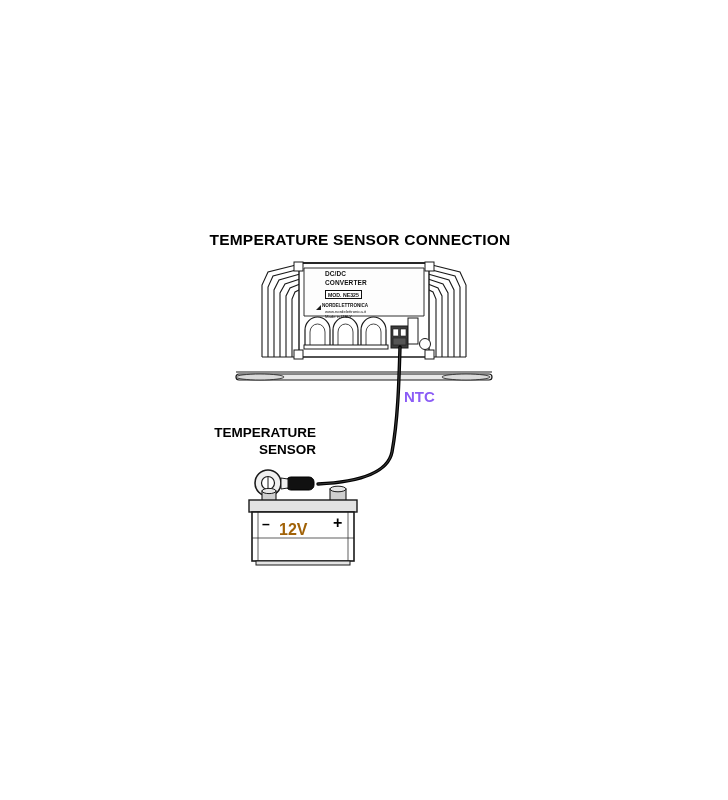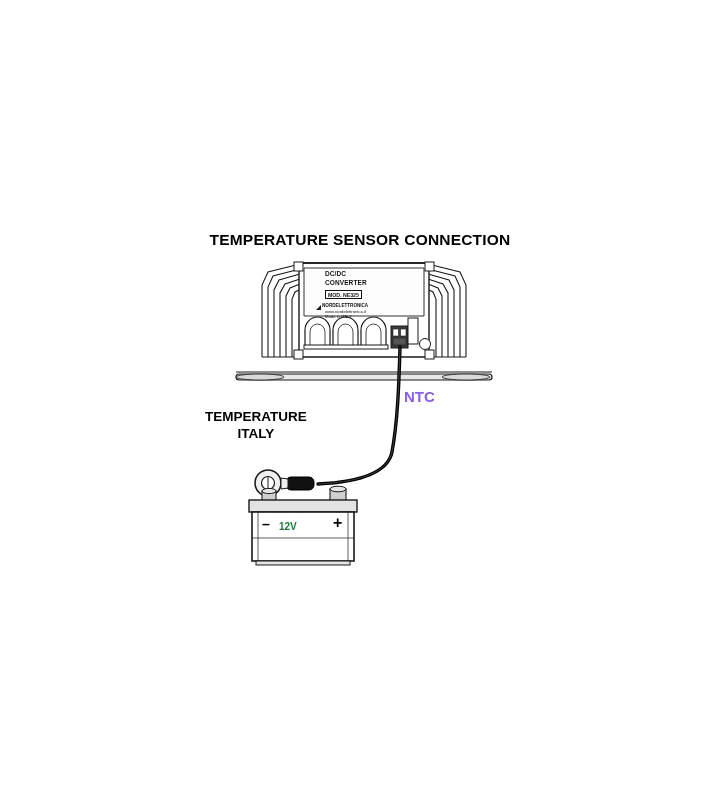--- a/index.html
+++ b/index.html
@@ -37,23 +37,23 @@
     position: absolute;
     left: 404px;
     top: 388px;
     font-size: 15px;
     font-weight: bold;
     color: #8b5cf6;
   }
   .label-sensor {
     position: absolute;
     left: 196px;
-    top: 408px;
+    top: 424px;
     width: 120px;
-    text-align: center;
+    text-align: right;
     font-size: 13.5px;
     font-weight: bold;
     line-height: 17px;
     color: #000;
   }
   .converter-text {
     position: absolute;
     font-size: 6.5px;
     font-weight: bold;
     line-height: 8px;
@@ -80,23 +80,23 @@
     font-weight: bold;
     padding: 0.5px 2px;
     color: #111;
     white-space: nowrap;
     background: #fff;
   }
   .batt-12v {
     position: absolute;
     left: 279px;
     top: 521px;
-    font-size: 10px;
-    font-weight: bold;
-    color: #15803d;
+    font-size: 16px;
+    font-weight: bold;
+    color: #a16207;
   }
   .batt-minus {
     position: absolute;
     left: 262px;
     top: 516px;
     font-size: 14px;
     font-weight: bold;
     color: #000;
   }
   .batt-plus {
@@ -210,21 +210,21 @@
     <rect x="256" y="561" width="94" height="4" fill="#e3e3e3" stroke="#1a1a1a" stroke-width="1"></rect>
   </g>
 </svg>
 
 <div class="diagram-title">TEMPERATURE SENSOR CONNECTION</div>
 
 <div class="label-ntc">NTC</div>
 
 <div class="label-sensor">
   <span>TEMPERATURE</span><br>
-  <span>ITALY</span>
+  <span>SENSOR</span>
 </div>
 
 <div class="converter-text" style="left:325px; top:270px;">DC/DC</div>
 <div class="converter-text" style="left:325px; top:279px;">CONVERTER</div>
 <div class="mod-box" style="left:325px; top:290px;">MOD. NE325</div>
 <div class="brand-text" style="left:322px; top:303px;">NORDELETTRONICA</div>
 <div class="made-text" style="left:325px; top:309px;">www.nordelettronica.it</div>
 <div class="made-text" style="left:325px; top:314px;">Made in ITALY</div>
 
 <div class="batt-minus">–</div>

